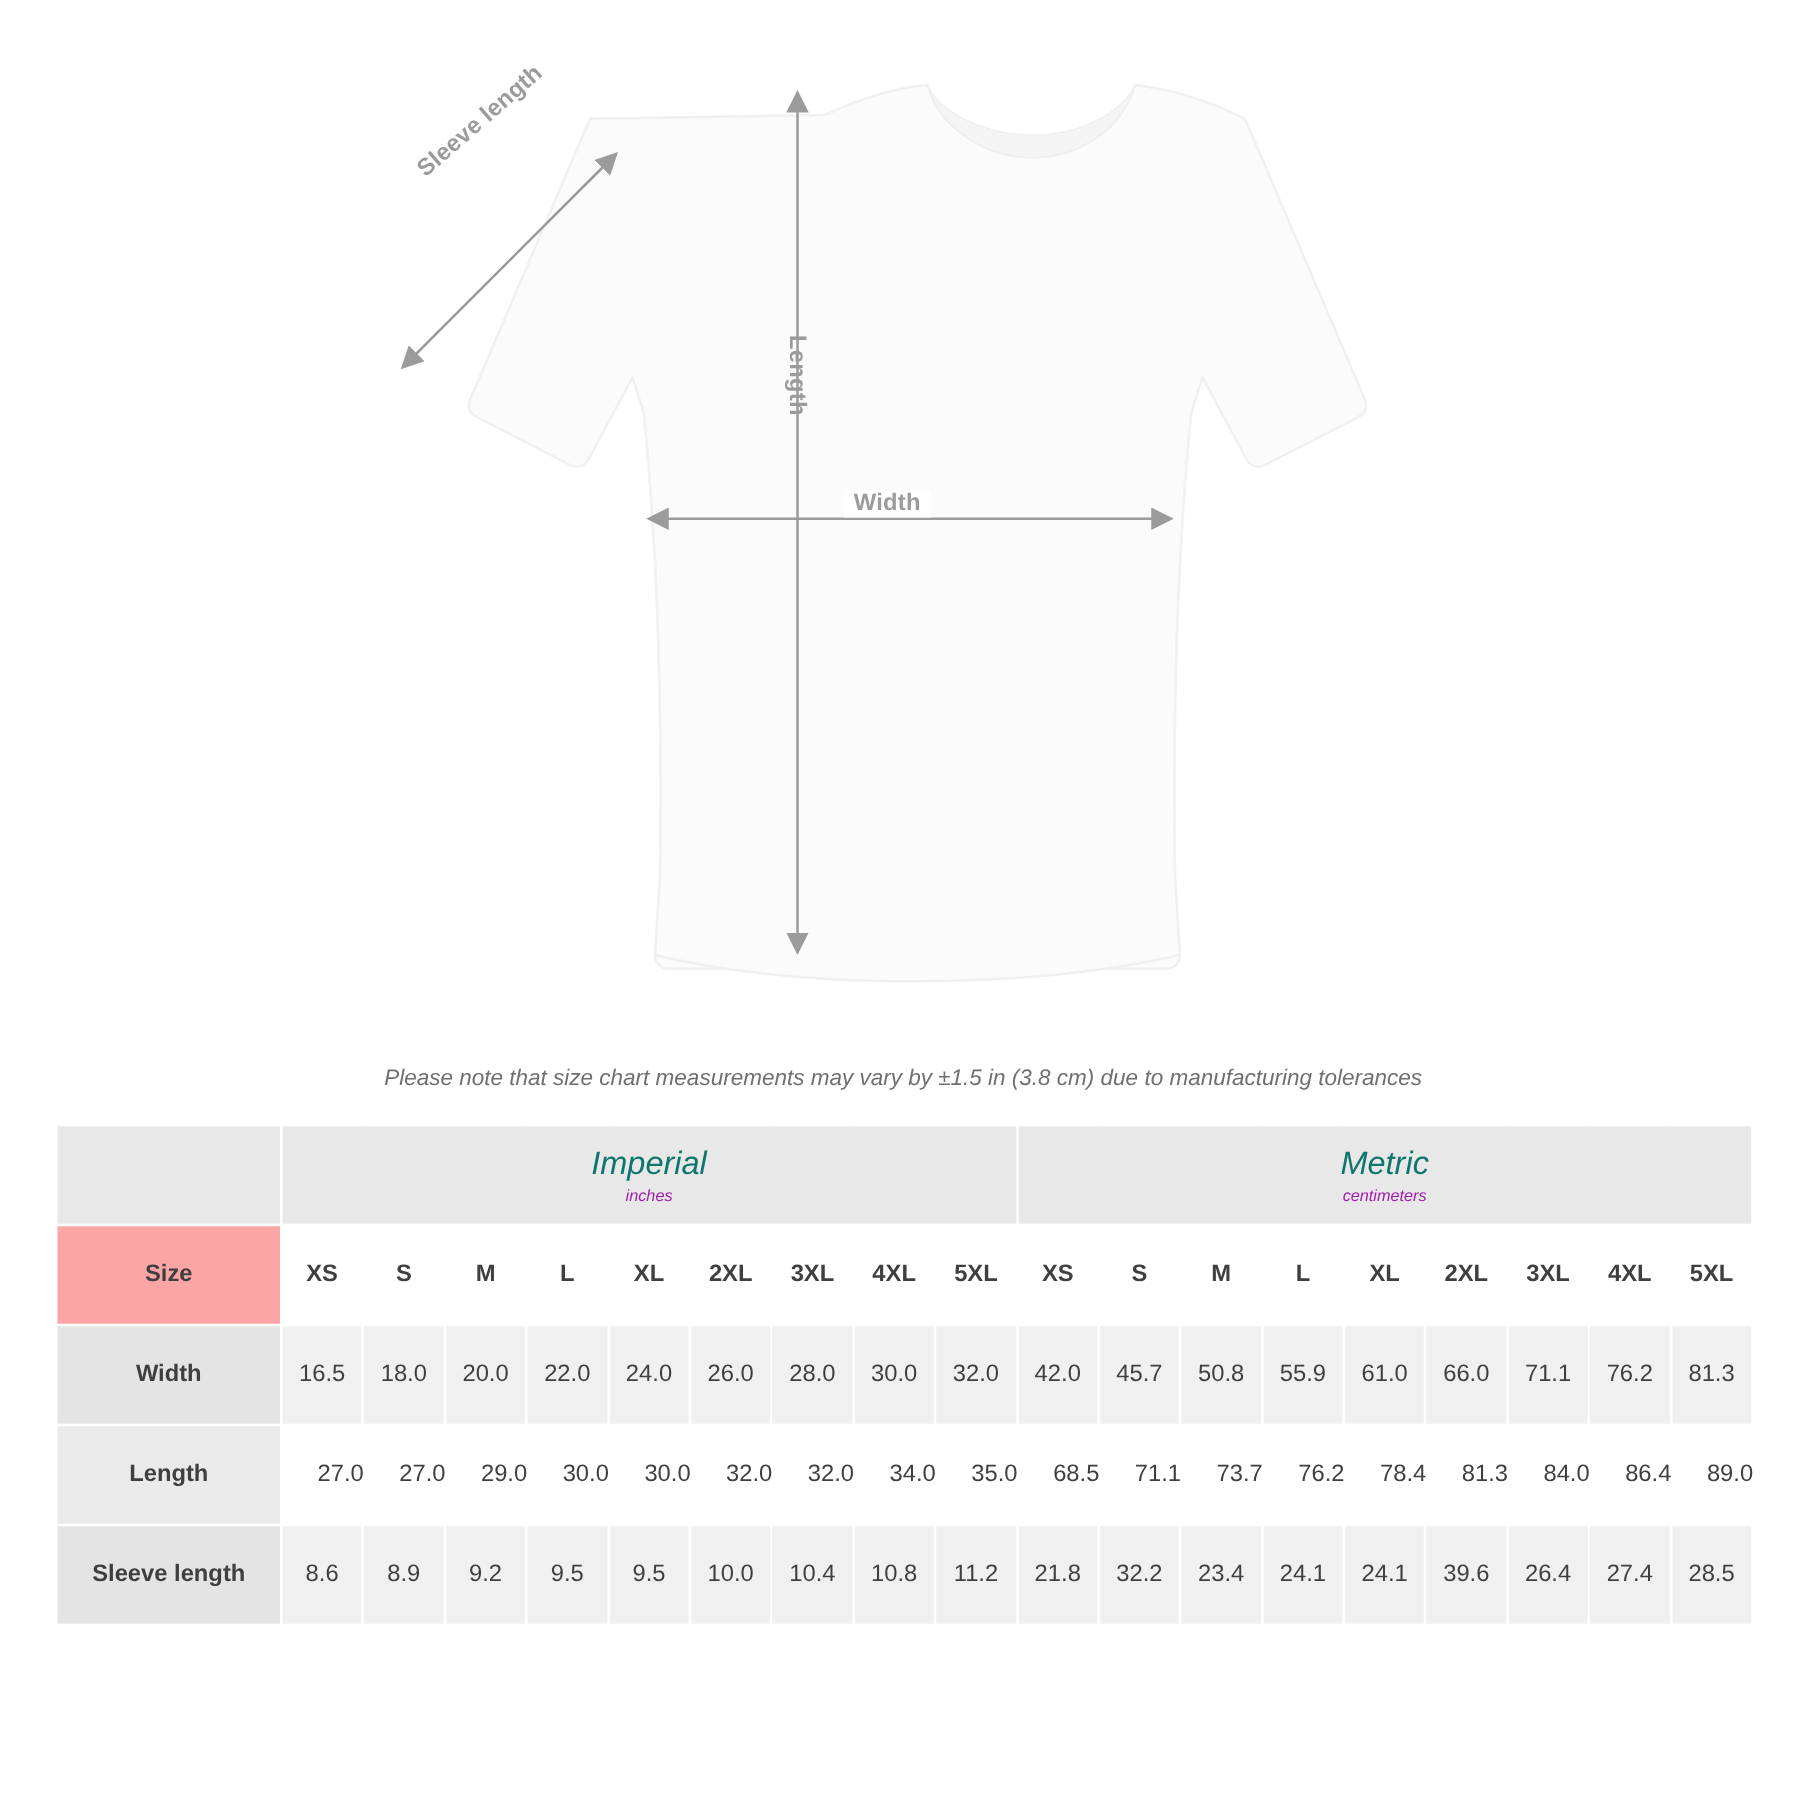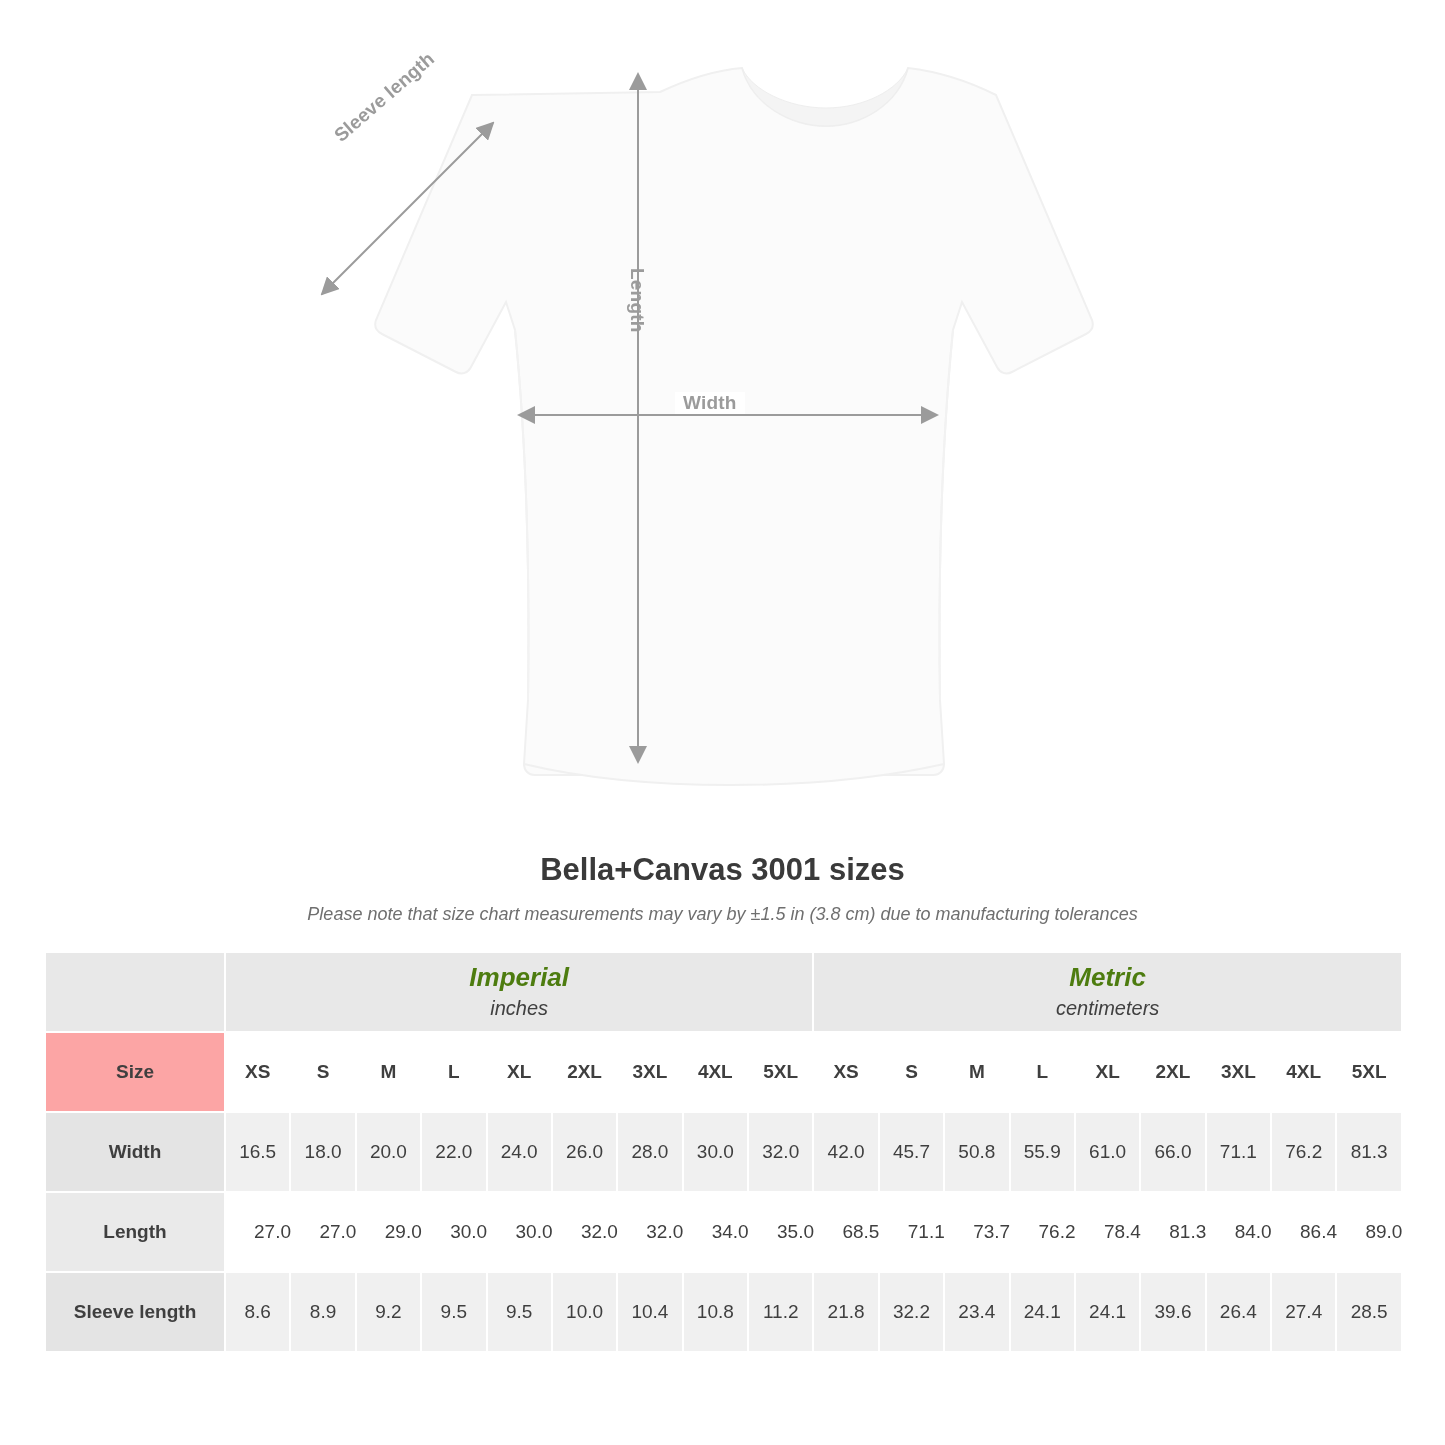--- a/index.html
+++ b/index.html
@@ -97,28 +97,28 @@
     padding: 0;
     height: 78px;
   }
   .unit-head {
     background: #e8e8e8;
     height: 120px;
   }
   .unit-head .u-name {
     font-size: 26px;
     font-style: italic;
-    font-weight: bold;
-    color: #4d7c0f;
+    font-weight: normal;
+    color: #0f766e;
     line-height: 1.25;
   }
   .unit-head .u-sub {
-    font-size: 20px;
+    font-size: 13px;
     font-style: italic;
-    color: #404040;
+    color: #a21caf;
     line-height: 1.5;
   }
   .corner-cell {
     background: #e8e8e8;
   }
   .row-head {
     background: #fca5a5;
     font-weight: bold;
     color: #555555;
     font-size: 19px;
@@ -188,21 +188,20 @@
 
       <line x1="519" y1="415" x2="937" y2="415" stroke="#9b9b9b" stroke-width="2" marker-start="url(#arrowStart)" marker-end="url(#arrowEnd)"></line>
     </svg>
 
     <div class="dim-label sleeve">Sleeve length</div>
     <div class="dim-label length">Length</div>
     <div class="dim-label width">Width</div>
   </div>
 
   <div class="title-block">
-    <h1 class="chart-title">Bella+Canvas 3001 sizes</h1>
     <p class="chart-note">Please note that size chart measurements may vary by ±1.5 in (3.8 cm) due to manufacturing tolerances</p>
   </div>
 
   <div class="table-wrap">
     <table class="size-table">
       <colgroup id="table-colgroup">
           <col style="width: 180px;">
           <col style="width: 65.3889px;">
           <col style="width: 65.3889px;">
           <col style="width: 65.3889px;">

